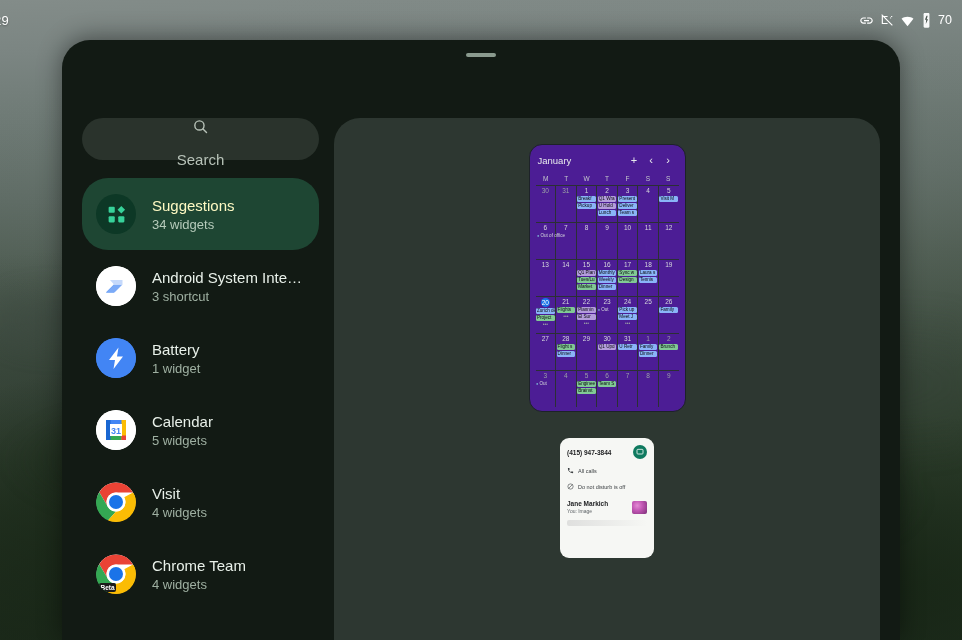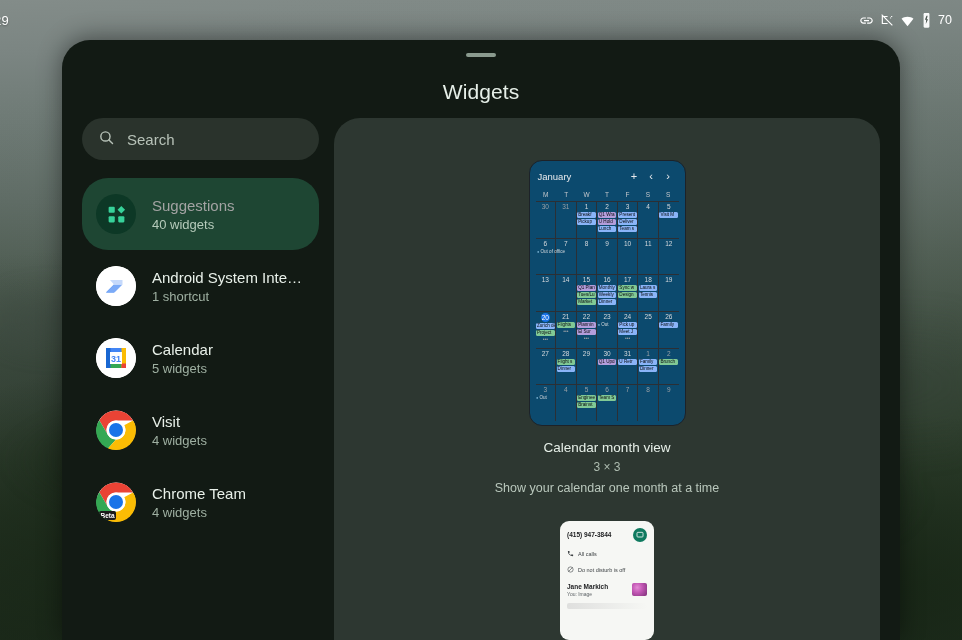--- a/index.html
+++ b/index.html
@@ -104,20 +104,21 @@
     overflow: hidden;
   }
   #search-bar {
     margin: 0 15px 0 0;
     height: 42px;
     background: #2a332c;
     border-radius: 22px;
     display: flex; align-items: center;
     padding: 0 16px;
     gap: 12px;
+    flex-direction: column;
   }
   #search-bar .s-icon { flex: 0 0 auto; display:block; }
   #search-placeholder {
     color: #b7c2b8;
     font-size: 15px;
   }
 
   .cat-item {
     display: flex; align-items: center;
     gap: 16px;
@@ -135,21 +136,21 @@
     display: flex; align-items: center; justify-content: center;
     overflow: hidden;
     position: relative;
   }
   .cat-text { display: flex; flex-direction: column; gap: 3px; min-width: 0; }
   .cat-name {
     color: #e8f0e9; font-size: 15px; white-space: nowrap;
     overflow: hidden; text-overflow: ellipsis;
   }
   .cat-sub { color: #9fb0a2; font-size: 13px; }
-  .cat-item.selected .cat-name { color: #a3a3a3; }
+  .cat-item.selected .cat-name { color: #fef9c3; }
   .cat-item.selected .cat-sub { color: #b6cbbb; }
   #cat-list { margin-top: 18px; }
   #cat-list .cat-item + .cat-item { margin-top: 0px; }
 
   
   .ic-asi { background: #ffffff; }
   .ic-battery { background: #4285f4; }
   .ic-cal { background: #ffffff; }
   .ic-chrome { background: transparent; }
 
@@ -165,26 +166,26 @@
   #preview-scroll {
     position: absolute; inset: 0;
     overflow: hidden;
     display: flex; flex-direction: column; align-items: center;
     padding-top: 26px;
   }
 
   
   #cal-widget {
     width: 157px; height: 268px;
-    background: #0c4a6e;
+    background: #4c1d95;
     border-radius: 13px;
     padding: 7px 6px 4px 6px;
     border: 1px solid #1d2228;
     overflow: hidden;
-    display: flex; flex-direction: column; margin-top: 16px;
+    display: flex; flex-direction: column;
   }
   #cal-head {
     display: flex; align-items: center;
     height: 17px;
     margin-bottom: 3px;
     padding: 0 2px;
   }
   #cal-month { color: #e8eaed; font-size: 9.5px; flex: 1; }
   .cal-btn { color: #e8eaed; font-size: 11px; width: 17px; text-align: center; line-height: 1; }
   #cal-dows { display: flex; height: 13px; }
@@ -317,21 +318,20 @@
         <path d="M7 5l-2.2 5.6h1.8L6 16.5 9.2 10H7.3L8.6 5z" fill="#4b5550"></path>
       </svg>
     </span>
     <span class="batt-text">70</span>
   </div>
 </div>
 
 <div id="sheet">
 
   <div id="drag-handle"></div>
-  <div id="sheet-title">Widgets</div>
 
   <div id="sheet-body">
 
     <div id="sidebar">
 
       <div id="search-bar">
         <span class="s-icon">
           <svg width="17" height="17" viewBox="0 0 24 24" fill="none" stroke="#b7c2b8" stroke-width="2">
             <circle cx="10.5" cy="10.5" r="6.5"></circle>
             <line x1="15.5" y1="15.5" x2="20.5" y2="20.5" stroke-linecap="round"></line>
@@ -346,39 +346,51 @@
           <div class="cat-icon" style="background:#0d3826;">
             <svg width="21" height="21" viewBox="0 0 24 24" fill="#37d29a">
               <rect x="3" y="3" width="7" height="7" rx="1.2"></rect>
               <rect x="3" y="14" width="7" height="7" rx="1.2"></rect>
               <rect x="14" y="14" width="7" height="7" rx="1.2"></rect>
               <path d="M17.5 2.2l4.3 4.3-4.3 4.3-4.3-4.3z"></path>
             </svg>
           </div>
           <div class="cat-text">
             <span class="cat-name">Suggestions</span>
-            <span class="cat-sub">40 widgets</span>
+            <span class="cat-sub">34 widgets</span>
           </div>
         </div>
 
         <div class="cat-item">
           <div class="cat-icon ic-asi">
             <svg width="40" height="40" viewBox="0 0 40 40">
               <circle cx="20" cy="20" r="20" fill="#ffffff"></circle>
               <path d="M10 26.5 L18 18.5 L18 26.5 Z" fill="#4285f4"></path>
               <path d="M10 26.5 L18 18.5 L26.5 18.5 L18.5 26.5 Z" fill="#7baaf7"></path>
               <path d="M14 14 L26.5 14 L26.5 18.5 L18 18.5 Z" fill="#c5d9fb"></path>
             </svg>
           </div>
           <div class="cat-text">
             <span class="cat-name">Android System Intelligence</span>
-            <span class="cat-sub">1 shortcut</span>
-          </div>
-        </div>
-
+            <span class="cat-sub">3 shortcut</span>
+          </div>
+        </div>
+
+        <div class="cat-item">
+          <div class="cat-icon ic-battery">
+            <svg width="40" height="40" viewBox="0 0 40 40">
+              <circle cx="20" cy="20" r="20" fill="#4285f4"></circle>
+              <path d="M22.5 9.5 L13 22 h6 l-1.5 9 L27 18.5 h-6z" fill="#ffffff"></path>
+            </svg>
+          </div>
+          <div class="cat-text">
+            <span class="cat-name">Battery</span>
+            <span class="cat-sub">1 widget</span>
+          </div>
+        </div>
 
         <div class="cat-item">
           <div class="cat-icon ic-cal">
             <svg width="40" height="40" viewBox="0 0 40 40">
               <circle cx="20" cy="20" r="20" fill="#ffffff"></circle>
               <rect x="10" y="10" width="20" height="20" rx="1.5" fill="#ffffff"></rect>
               <rect x="10" y="10" width="20" height="4.5" fill="#4285f4"></rect>
               <rect x="10" y="25.5" width="20" height="4.5" fill="#34a853"></rect>
               <rect x="10" y="10" width="4.5" height="20" fill="#1967d2"></rect>
               <rect x="25.5" y="10" width="4.5" height="20" fill="#fbbc04"></rect>
@@ -630,25 +642,20 @@
                 <div class="cal-cell">
                   <div class="cal-num dim">8</div>
                 </div>
                 <div class="cal-cell">
                   <div class="cal-num dim">9</div>
                 </div>
               </div>
             </div>
         </div>
 
-        <div id="cal-caption">
-          <div id="cal-cap-title">Calendar month view</div>
-          <div id="cal-cap-size">3 × 3</div>
-          <div id="cal-cap-desc">Show your calendar one month at a time</div>
-        </div>
 
         <div id="phone-widget">
           <div id="pw-top">
             <span id="pw-number">(415) 947-3844</span>
             <span id="pw-msg-btn">
               <svg width="8" height="8" viewBox="0 0 24 24" fill="none" stroke="#ffffff" stroke-width="2.4">
                 <rect x="3" y="4" width="18" height="14" rx="2.5"></rect>
               </svg>
             </span>
           </div>

